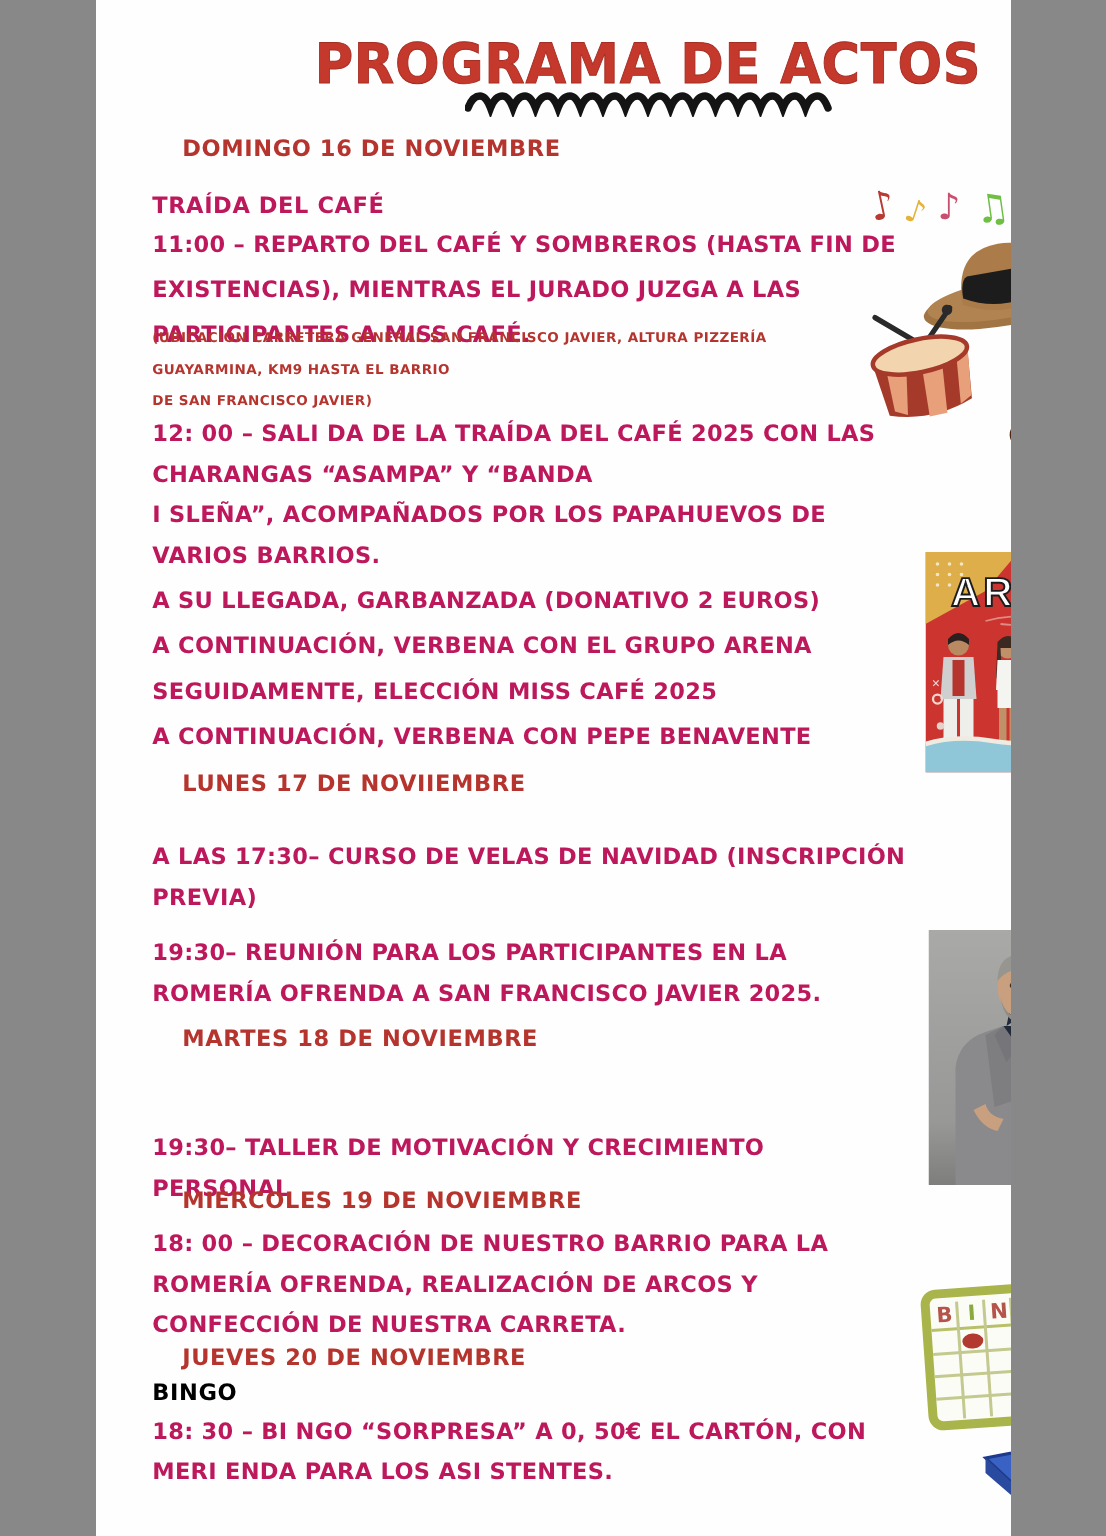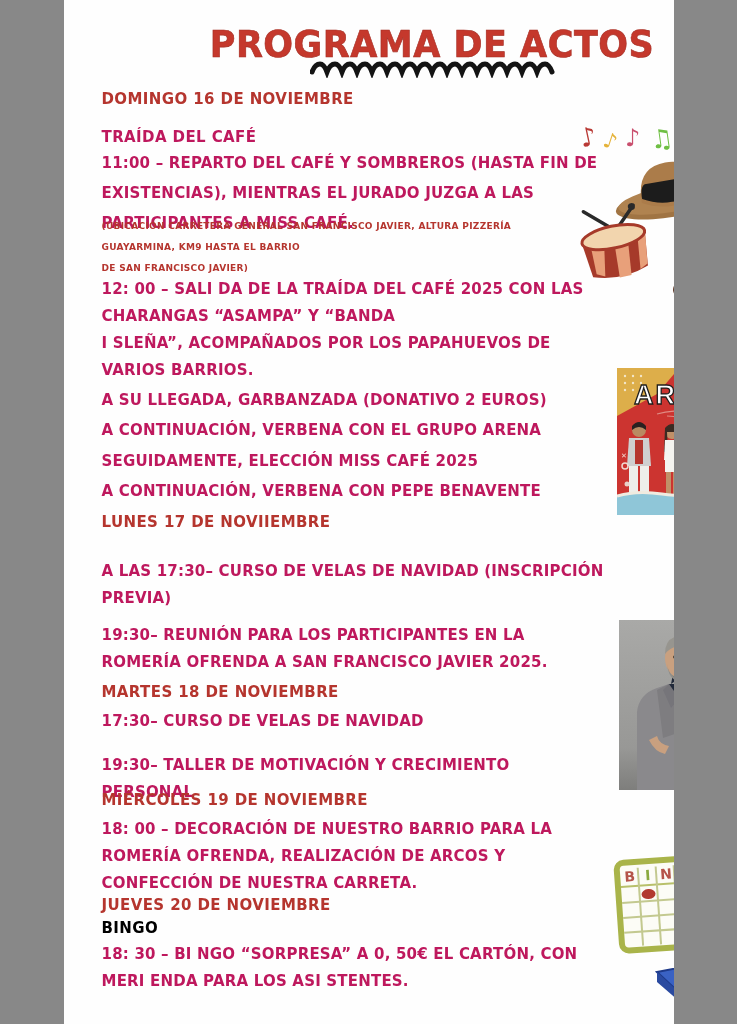--- a/index.html
+++ b/index.html
@@ -12,21 +12,21 @@
   .title {
     position:absolute; top:24px; left:0; width:737px;
     text-align:center; font-size:35px; font-weight:800;
     color:#c5382c; letter-spacing:0.5px;
     transform:scaleY(1.06);
     -webkit-text-stroke:0.6px #a52e24;
   }
   .wave { position:absolute; top:60px; left:246px; }
   .abs { position:absolute; left:38px; width:505px; }
   .day-heading {
-    font-size:15px; font-weight:800; color:#b5352e; letter-spacing:0.4px;
+    font-size:15px; font-weight:800; color:#b5352e; letter-spacing:0.4px;margin-left:20px;
   }
   .event-title {
     font-size:15px; font-weight:800; color:#be185d; letter-spacing:0.4px;
   }
   .body-text {
     font-size:15px; font-weight:700; color:#be185d; letter-spacing:0.2px;
     white-space:pre-line;
   }
   .lh30 { line-height:30px; }
   .lh27 { line-height:27px; }
@@ -62,21 +62,20 @@
   <div class="abs body-text lh27" style="top:417px">A CONTINUACIÓN, VERBENA CON EL GRUPO ARENA</div>
   <div class="abs body-text lh27" style="top:448px">SEGUIDAMENTE, ELECCIÓN MISS CAFÉ 2025</div>
   <div class="abs body-text lh27" style="top:478px">A CONTINUACIÓN, VERBENA CON PEPE BENAVENTE</div>
 
   <div class="abs day-heading" style="top:513px">LUNES 17 DE NOVIIEMBRE</div>
   <div class="abs body-text lh27" style="top:558px; width:560px">A LAS 17:30– CURSO DE VELAS DE NAVIDAD (INSCRIPCIÓN PREVIA)</div>
   <div class="abs body-text lh27" style="top:622px">19:30– REUNIÓN PARA LOS PARTICIPANTES EN LA
 ROMERÍA OFRENDA A SAN FRANCISCO JAVIER 2025.</div>
 
   <div class="abs day-heading" style="top:683px">MARTES 18 DE NOVIEMBRE</div>
-  <div class="abs body-text lh27" style="top:708px">17:30– CURSO DE VELAS DE NAVIDAD</div>
   <div class="abs body-text lh27" style="top:752px">19:30– TALLER DE MOTIVACIÓN Y CRECIMIENTO PERSONAL</div>
 
   <div class="abs day-heading" style="top:791px">MIÉRCOLES 19 DE NOVIEMBRE</div>
   <div class="abs body-text lh27" style="top:816px">18: 00 – DECORACIÓN DE NUESTRO BARRIO PARA LA
 ROMERÍA OFRENDA, REALIZACIÓN DE ARCOS Y
 CONFECCIÓN DE NUESTRA CARRETA.</div>
 
   <div class="abs day-heading" style="top:896px">JUEVES 20 DE NOVIEMBRE</div>
   <div class="abs event-title gray-word" style="top:919px">BINGO</div>
   <div class="abs body-text lh27" style="top:941px">18: 30 – BI NGO “SORPRESA” A 0, 50€ EL CARTÓN, CON

